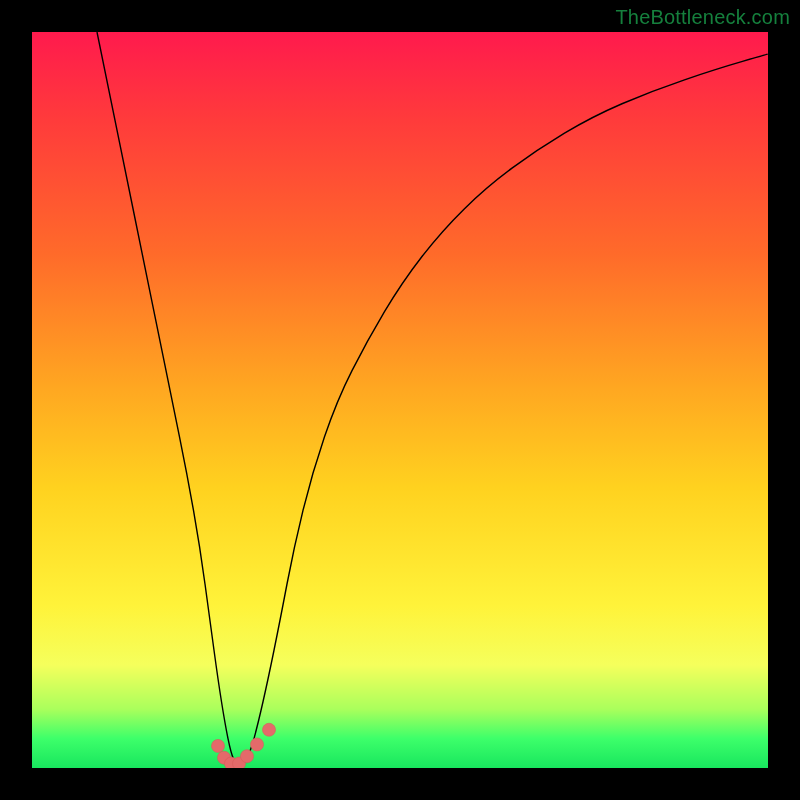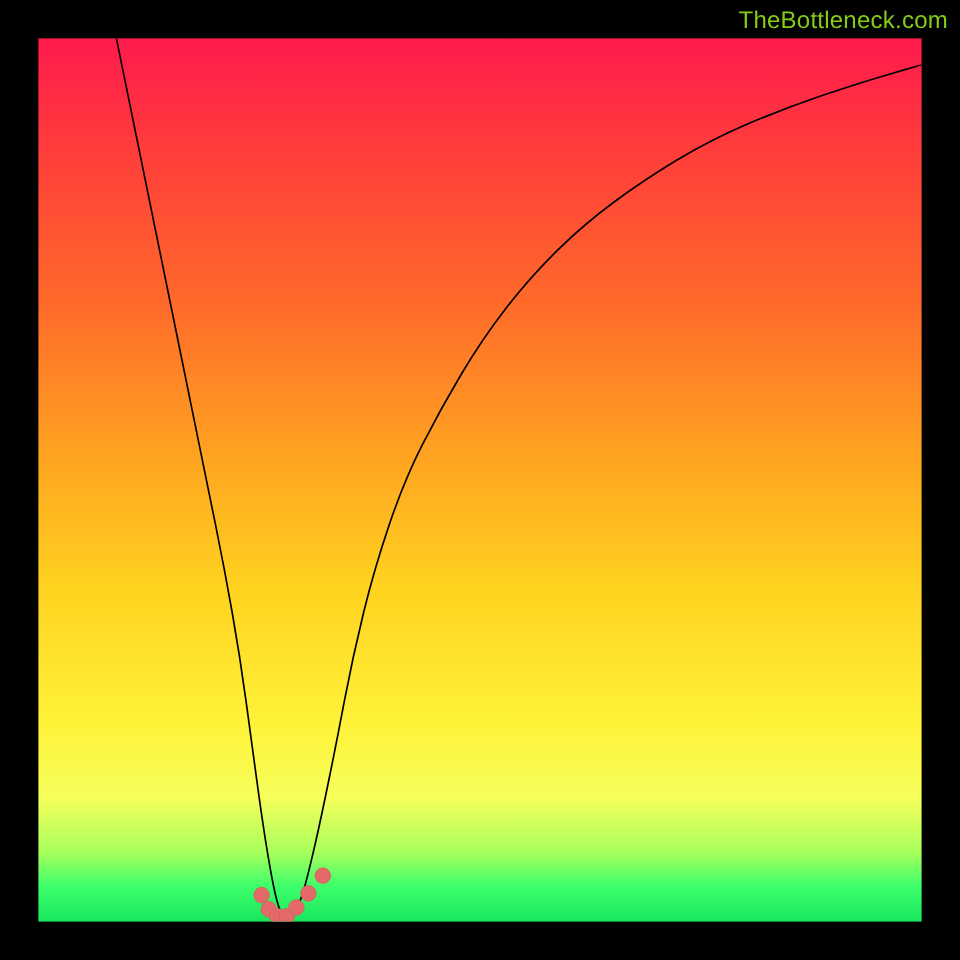--- a/index.html
+++ b/index.html
@@ -34,21 +34,21 @@
       #f5ff5c 86%,
       #aaff5c 92%,
       #3dff6a 96%,
       #18e65e 100%
     );
   }
   .watermark {
     position: absolute;
     top: 6px;
     right: 10px;
-    color: #84cc16;
+    color: #15803d;
     font-size: 20px;
     letter-spacing: 0.2px;
     font-weight: 500;
   }
   svg.curve {
     position: absolute;
     inset: 0;
     width: 736px;
     height: 736px;
   }

